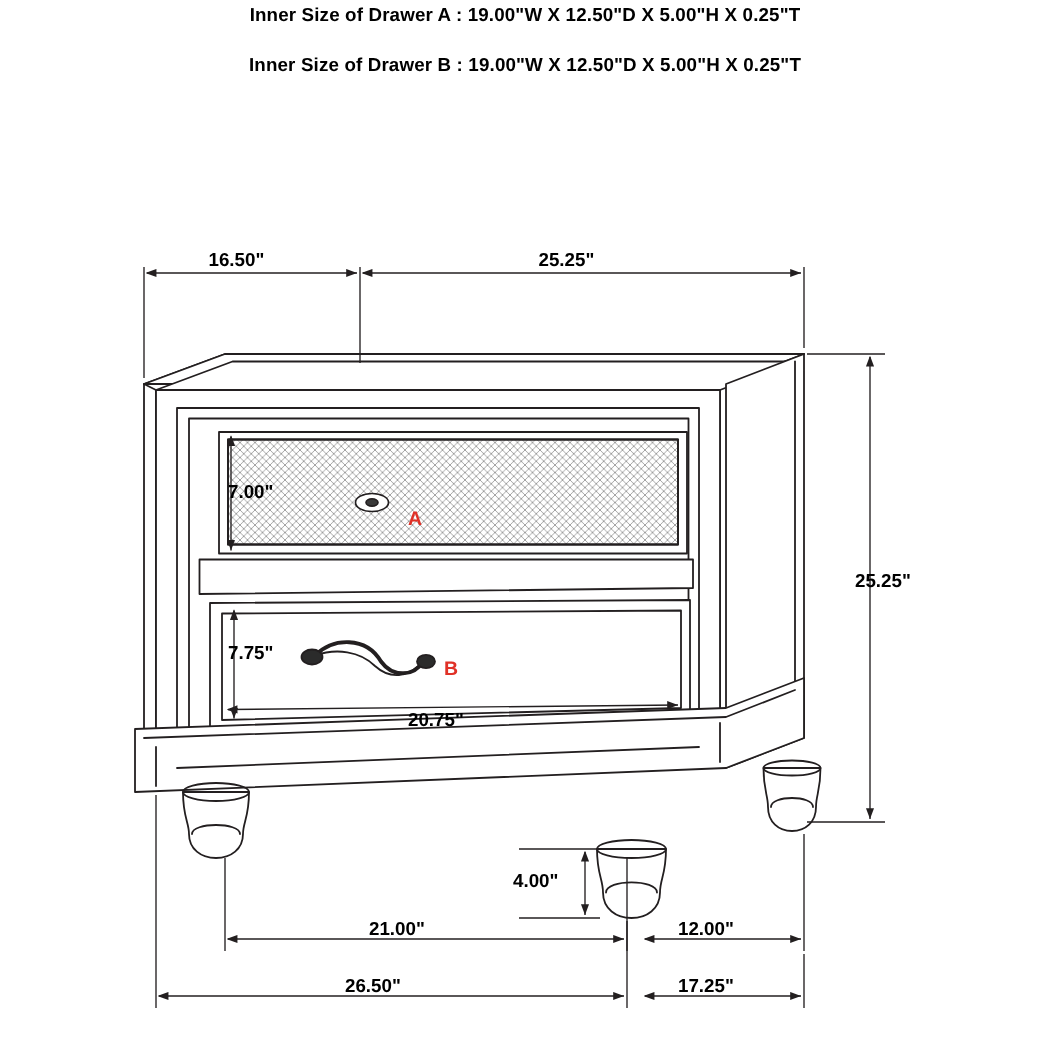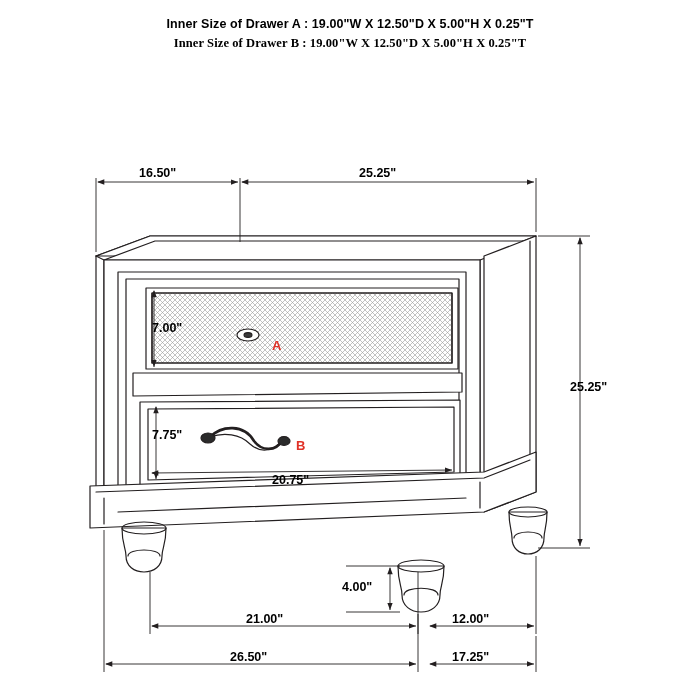--- a/index.html
+++ b/index.html
@@ -23,22 +23,22 @@
   .hdr {
     position: absolute;
     left: 0;
     top: 0;
     width: 700px;
     text-align: center;
     font-weight: bold;
     font-size: 12.5px;
     letter-spacing: 0.1px;
   }
-  .hdr .line1 { position: absolute; left: 0; top: 17px; width: 700px; }
-  .hdr .line2 { position: absolute; left: 0; top: 36px; width: 700px; font-family: Liberation Serif, serif; }
+  .hdr .line1 { position: absolute; left: 0; top: 3px; width: 700px; }
+  .hdr .line2 { position: absolute; left: 0; top: 36px; width: 700px; }
 
   svg#art {
     position: absolute;
     left: 0;
     top: 0;
     width: 700px;
     height: 700px;
   }
   .dimtxt {
     position: absolute;

